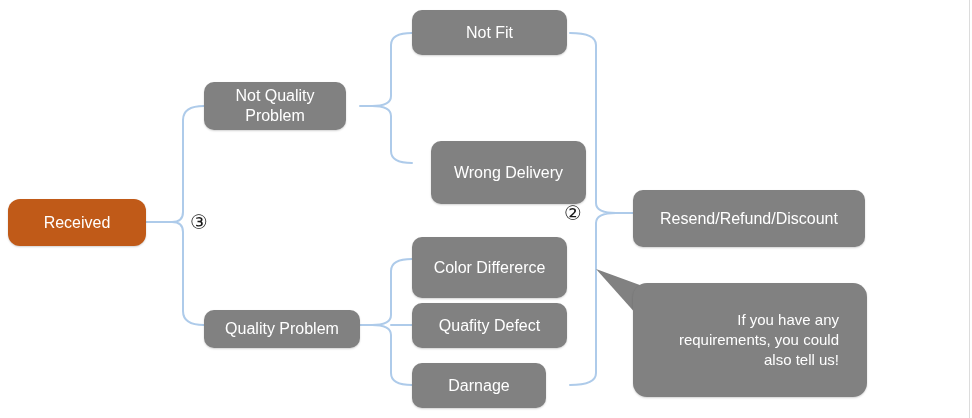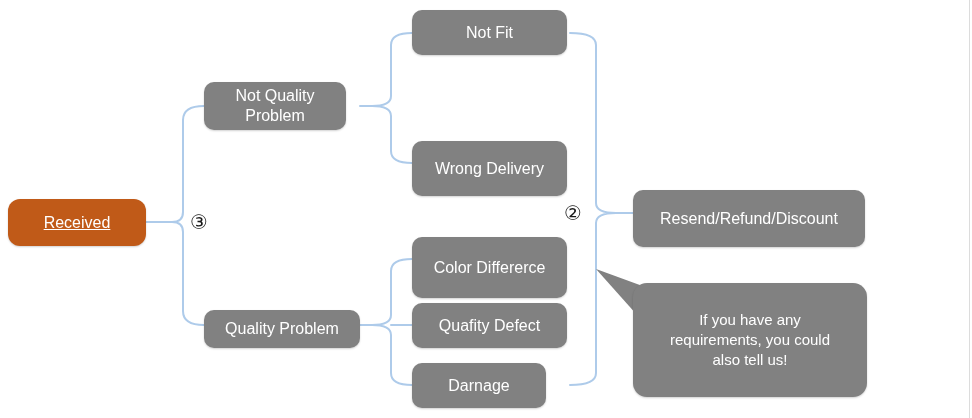--- a/index.html
+++ b/index.html
@@ -21,24 +21,24 @@
   .connectors path{fill:none;stroke:var(--connector);stroke-width:2;stroke-linecap:round;stroke-linejoin:round;}
   .connectors .tail{fill:var(--node-fill);stroke:none;}
   .node{
     position:absolute;z-index:2;
     background:var(--node-fill);color:var(--node-text);
     border-radius:10px;
     display:flex;align-items:center;justify-content:center;
     text-align:center;font-size:16px;line-height:1.25;
     box-shadow:0 1px 2px rgba(0,0,0,.18);
   }
-  .node.root{background:var(--root-fill);border-radius:12px;text-decoration:underline;}
+  .node.root{background:var(--root-fill);border-radius:12px;}
   .node.wrap2{padding:0 12px;box-sizing:border-box;}
   .node.leaf{padding:8px 6px;box-sizing:border-box;}
-  .node.callout{border-radius:14px;padding:17px 28px;box-sizing:border-box;font-size:15px;line-height:1.35;}
+  .node.callout{border-radius:14px;padding:17px 28px;box-sizing:border-box;font-size:15px;line-height:1.35;text-align:right;}
   .annotation{
     position:absolute;z-index:3;width:24px;height:24px;
     display:flex;align-items:center;justify-content:center;
     font-family:"DejaVu Sans",sans-serif;
     font-size:20px;color:var(--annotation-text);
   }
   .page-edge{position:absolute;right:2px;top:0;width:1px;height:418px;background:var(--page-edge);z-index:0;}
 </style>
 </head>
 <body>
@@ -79,21 +79,21 @@
   </div>
 
   <div class="node wrap2" style="left:204px;top:310px;width:156px;height:38px">
     <span>Quality Problem</span>
   </div>
 
   <div class="node leaf" style="left:412px;top:10px;width:155px;height:45px">
     <span>Not Fit</span>
   </div>
 
-  <div class="node leaf" style="left:412px;top:141px;width:155px;height:55px">
+  <div class="node leaf" style="left:431px;top:141px;width:155px;height:63px">
     <span>Wrong Delivery</span>
   </div>
 
   <div class="node leaf" style="left:412px;top:237px;width:155px;height:61px">
     <span>Color Differerce</span>
   </div>
 
   <div class="node leaf" style="left:412px;top:303px;width:155px;height:45px">
     <span>Quafity Defect</span>
   </div>

